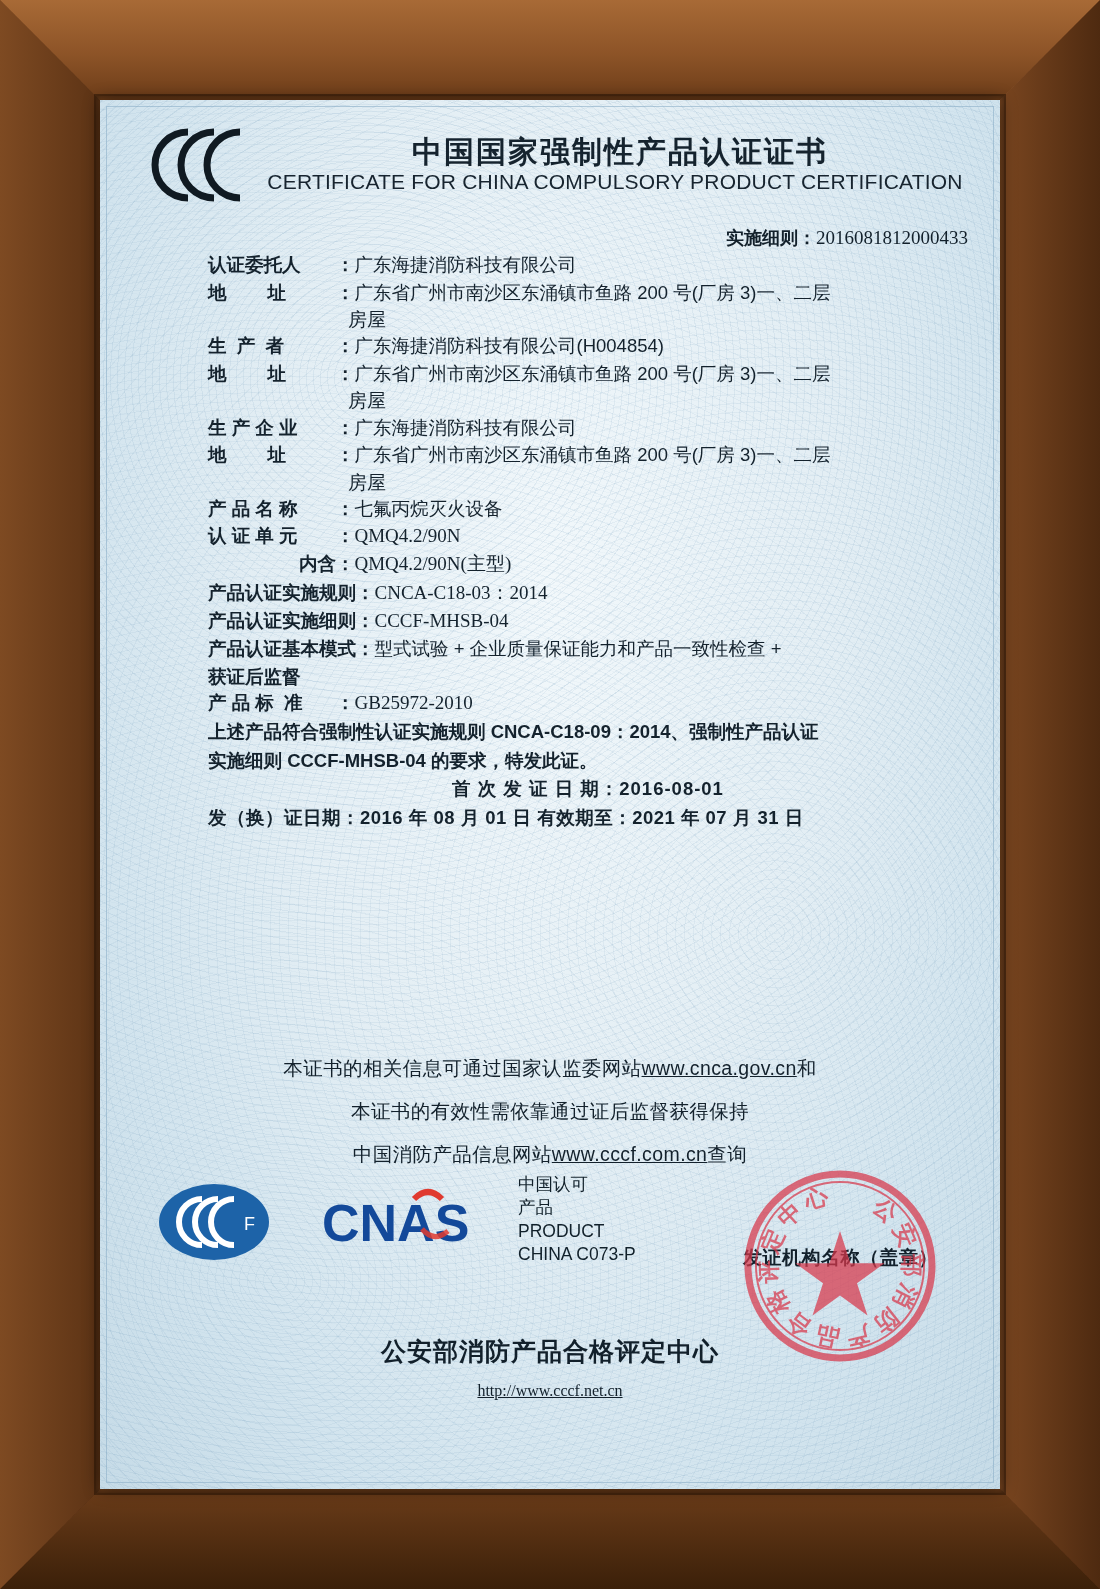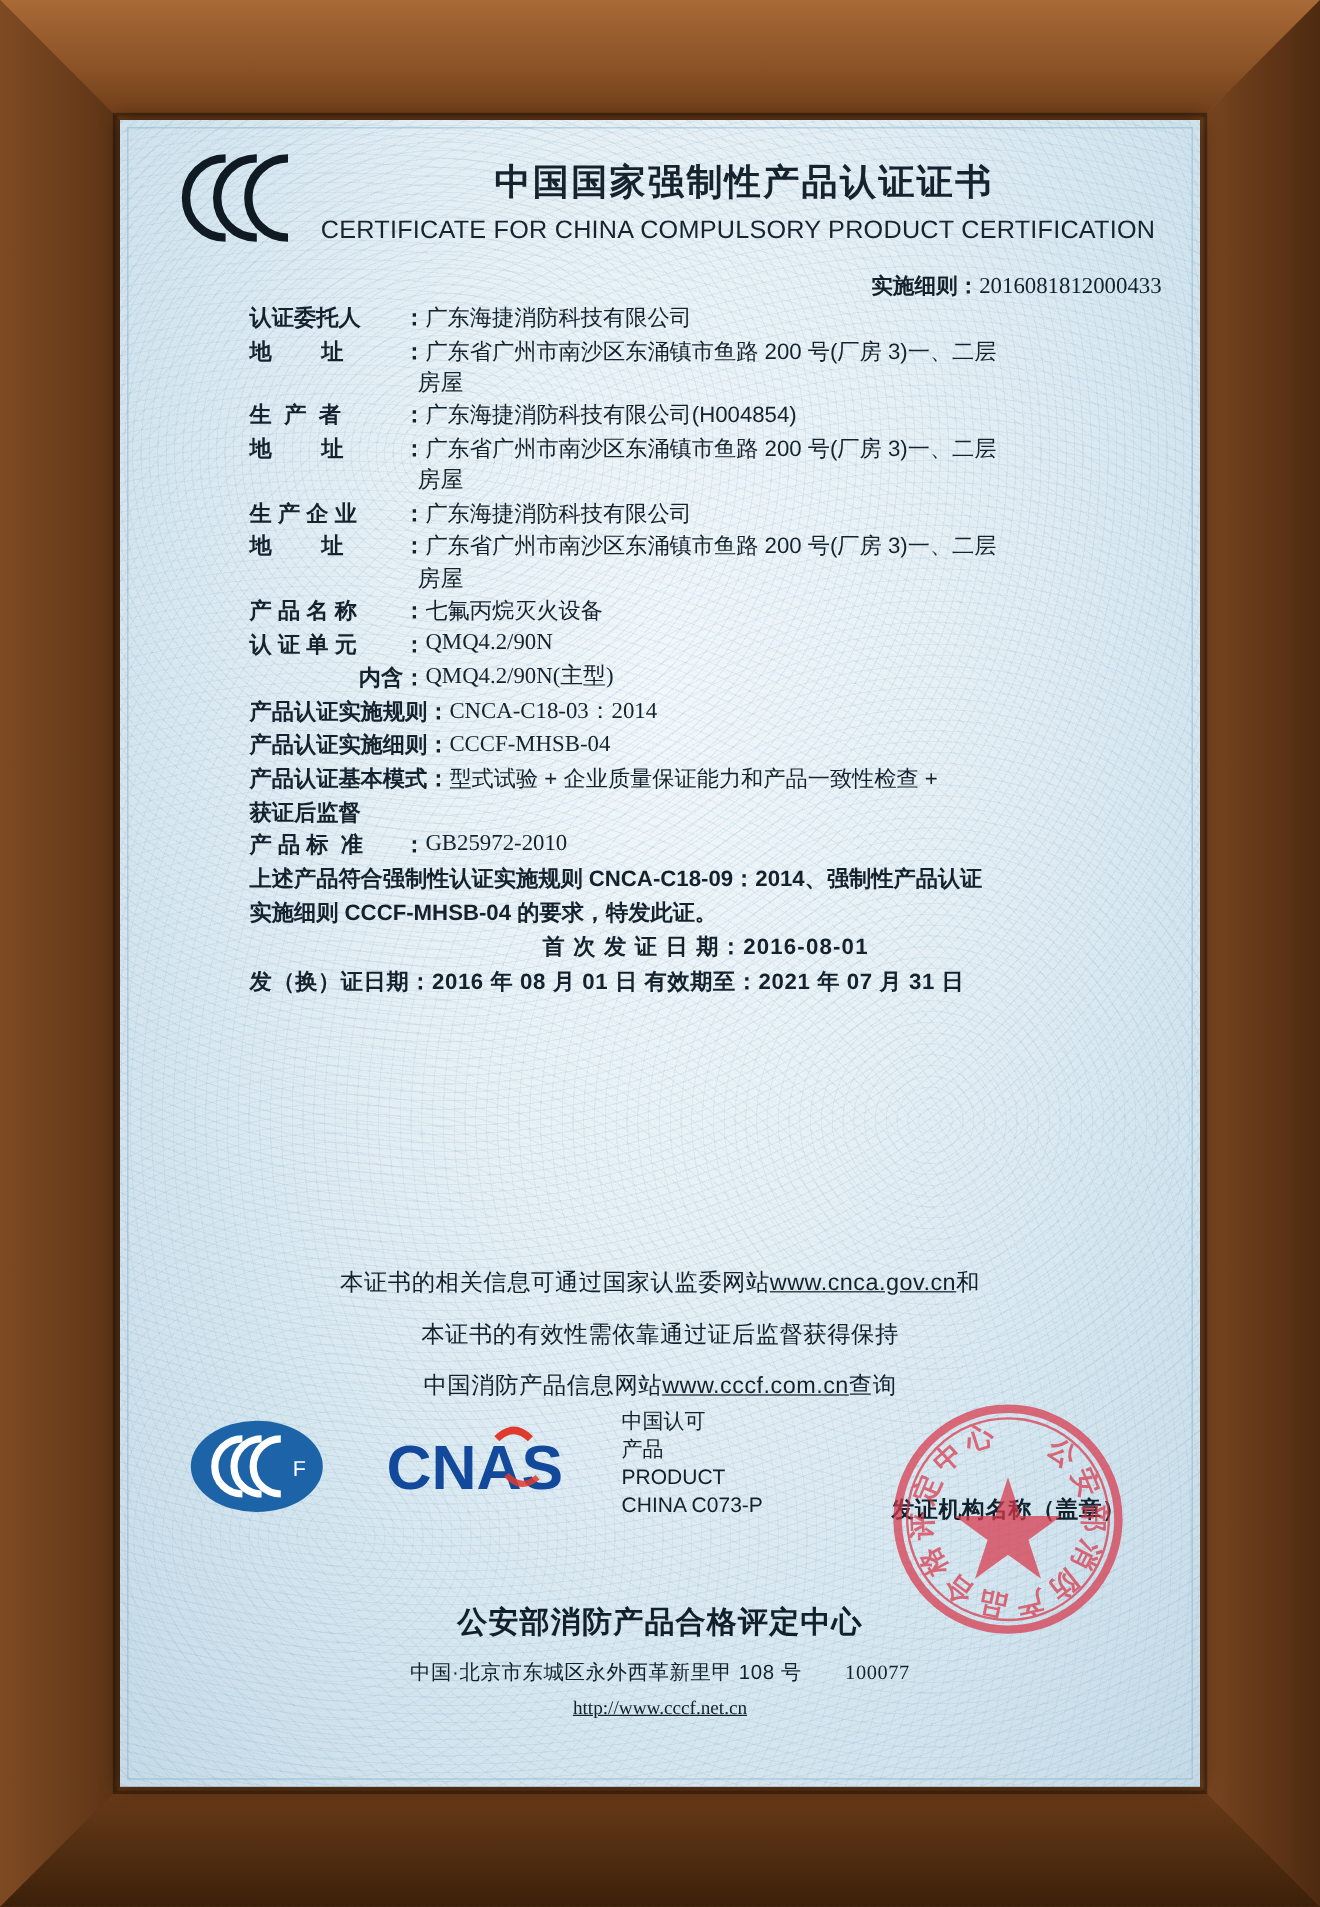--- a/index.html
+++ b/index.html
@@ -120,21 +120,21 @@
     text-align: center;
     font-family: "Liberation Sans", sans-serif;
     font-weight: bold;
     font-size: 30px;
     letter-spacing: 2px;
     color: #15232e;
   }
   .title-en {
     position: absolute;
     left: 150px;
-    top: 80px;
+    top: 70px;
     width: 730px;
     text-align: center;
     font-family: "Liberation Sans", sans-serif;
     font-size: 21px;
     letter-spacing: 0.2px;
     color: #17242f;
     white-space: nowrap;
   }
   .cert-no {
     position: absolute;
@@ -149,21 +149,21 @@
   
   .rows {
     position: absolute;
     left: 108px;
     top: 152px;
     width: 760px;
     color: #14222d;
   }
   .row {
     display: flex;
-    align-items: center;
+    align-items: flex-start;
     margin-bottom: 2px;
     line-height: 1.38;
   }
   .lbl {
     flex: 0 0 128px;
     font-family: "Liberation Sans", sans-serif;
     font-weight: bold;
     font-size: 18.5px;
     letter-spacing: 0px;
     white-space: pre;
@@ -485,20 +485,17 @@
           <text fill="#d8374a" font-family="Liberation Sans, sans-serif" font-size="23" font-weight="bold" letter-spacing="5">
             <textPath href="#sealcircle" startOffset="8%">公安部消防产品合格评定中心</textPath>
           </text>
           <path d="M107 72 l10.5 32.3 h34 l-27.5 20 10.5 32.3 -27.5 -20 -27.5 20 10.5 -32.3 -27.5 -20 h34 z" fill="#d8374a"></path>
         </g>
       </svg>
     </div>
 
     <div class="footer">
       <div class="org">公安部消防产品合格评定中心</div>
-      <div class="addr">
-        <span>中国·北京市东城区永外西革新里甲 108 号</span><span class="zip">100077</span>
-      </div>
       <div class="url">http://www.cccf.net.cn</div>
     </div>
 
   </div>
 </div>
 
 </body></html>

